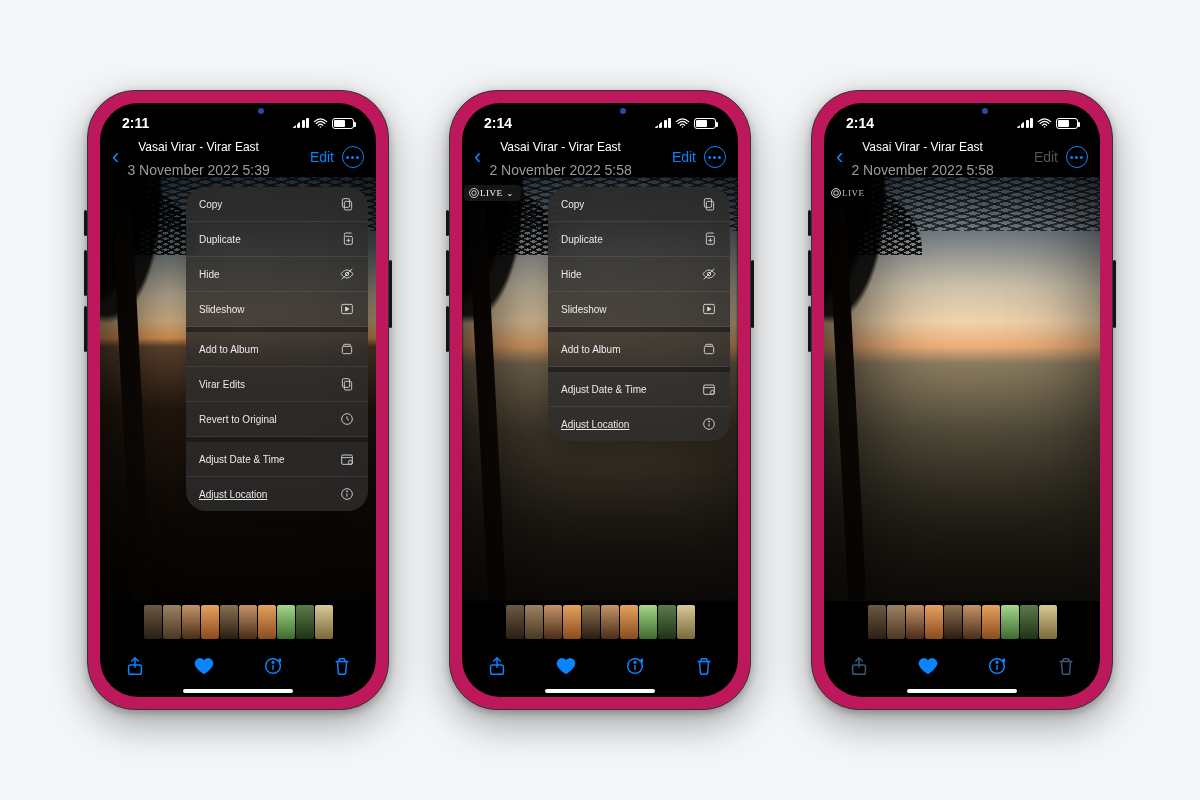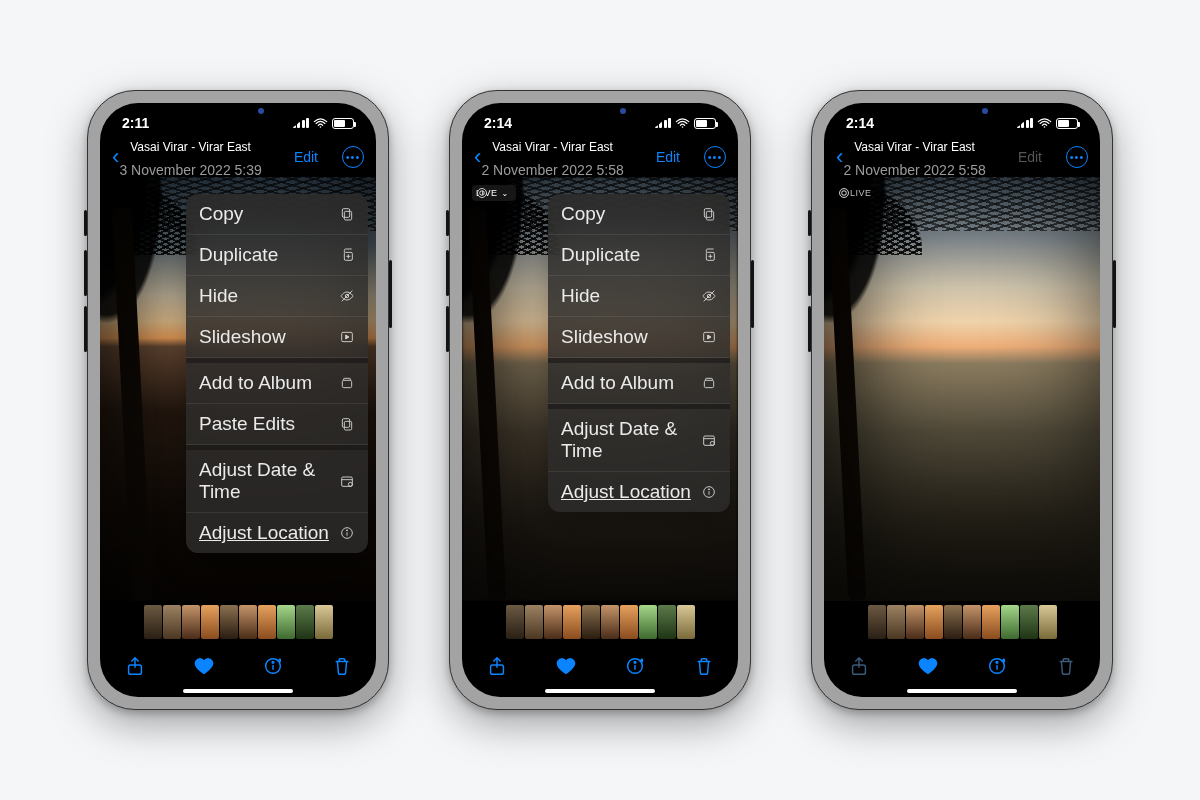--- a/index.html
+++ b/index.html
@@ -9,21 +9,21 @@
     font-family: -apple-system, "Helvetica Neue", Arial, sans-serif;
     display: flex; justify-content: center; align-items: center;
     gap: 60px;
     overflow: hidden;
   }
   .device {
     width: 302px; height: 620px; position: relative;
   }
   .phone-frame {
     width: 100%; height: 100%;
-    background: #a3a3a3;
+    background: #be185d;
     border-radius: 48px;
     padding: 12px;
     box-shadow: 0 14px 40px rgba(0,0,0,.35), 0 3px 8px rgba(0,0,0,.25);
     border: 1px solid #333;
     position: relative;
   }
   
   .side-btn { position: absolute; background:#1a1a1a; border-radius:2px; }
   .sb-left1 { left:-3px; top:120px; width:3px; height:26px; }
   .sb-left2 { left:-3px; top:160px; width:3px; height:46px; }
@@ -63,21 +63,21 @@
   .wifi-svg{width:15px;height:11px;}
 
   .nav {
     height: 40px; display:flex; align-items:center; justify-content:space-between;
     padding: 0 12px;
   }
   .nav .back { color:#0a84ff; font-size:22px; font-weight:300; }
   .nav .title-area { text-align:center; }
   .nav .title-area .t1 { font-size:12px; font-weight:500;margin-top:20px; }
   .nav .title-area .t2 { font-size:14px; color:#9b9b9b; margin-top:8px;}
-  .nav .actions { display:flex; align-items:center; gap:24px;margin-left:32px; }
+  .nav .actions { display:flex; align-items:center; gap:8px;margin-left:32px; }
   .nav .edit { color:#0a84ff; font-size:14px; }
   .nav .edit.disabled{ color:#555;}
   .nav .more { width:22px; height:22px; border:1.6px solid #0a84ff; border-radius:11px; color:#0a84ff; display:flex; align-items:center; justify-content:center; font-size:11px; letter-spacing:1px;}
   .nav-spc{display:flex;align-items:center;gap:6px;}
 
   .photo-area {
     position: absolute; top: 74px; bottom: 96px; left:0; right:0;
     overflow:hidden;
   }
   .photo-bg {
@@ -108,38 +108,38 @@
     -webkit-mask: radial-gradient(circle at 50% 100%, black 0 60%, transparent 62%);
     mask: radial-gradient(circle at 50% 100%, black 0 60%, transparent 62%);
   }
   .frondsTop{position:absolute;top:-6px;left:0;right:0;height:60px;
     background:
       repeating-linear-gradient(-16deg, rgba(0,0,0,.75) 0 2px, transparent 2px 6px),
       repeating-linear-gradient(16deg, rgba(0,0,0,.7) 0 2px, transparent 2px 6px);
      opacity:.8;}
 
   .live-badge{
-    position:absolute; top:8px; left:10px; z-index:5;
+    position:absolute; top:8px; left:2px; z-index:5;
     background:rgba(30,30,30,.75); border-radius:4px;
-    font-size:9px; padding:3px 7px 3px 4px; letter-spacing:.5px;
-    display:flex; align-items:center; gap:4px;
+    font-size:9px; padding:3px 7px 3px 16px; letter-spacing:.5px;
+    display:flex; align-items:center; gap:4px;font-family:Liberation Serif, serif;
   }
   .live-badge::before{
     content:""; position:absolute; left:5px; top:50%; transform:translateY(-50%);
     width:8px; height:8px; border:1px solid #ccc; border-radius:50%;
     box-shadow: inset 0 0 0 1.3px #000, inset 0 0 0 2.2px #ccc;
   }
   .live-badge .chev{font-size:8px;}
 
   .context-menu{
-    position:absolute; top:17px; right:8px; width:182px;
+    position:absolute; top:10px; right:8px; width:182px;
     background: rgba(45,43,42,.85);
     backdrop-filter: blur(12px);
-    border-radius:12px; overflow:hidden;
-    font-size:19px; z-index:10;
+    border-radius:20px; overflow:hidden;
+    font-size:10px; z-index:10;
     box-shadow: 0 10px 30px rgba(0,0,0,.4);
   }
   .context-menu .mi{
     display:flex; justify-content:space-between; align-items:center;
     padding:9px 13px; border-bottom:.5px solid rgba(255,255,255,.08);
     color:#eaeaea;
   }
   .context-menu .mi:last-child{border-bottom:none;text-decoration:underline;}
   .context-menu .sep{ border-bottom:5px solid rgba(20,20,20,.55); padding:0; height:0;}
   .mi .ic{ width:16px; height:16px; display:flex; align-items:center; justify-content:center; opacity:.9;}
@@ -266,25 +266,34 @@
         <div class="mi">
               <span>Add to Album</span>
               <span class="ic">
                 <svg viewBox="0 0 24 24">
                   <rect x="5" y="8" width="14" height="11" rx="2"></rect>
                   <path d="M7 8V6a1 1 0 0 1 1-1h8a1 1 0 0 1 1 1v2"></path>
                 </svg>
               </span>
             </div>
         <div class="mi">
-              <span>Paste Edits</span>
+              <span>Virar Edits</span>
               <span class="ic">
                 <svg viewBox="0 0 24 24">
                   <rect x="8" y="8" width="11" height="13" rx="2"></rect>
                   <rect x="5" y="4" width="11" height="13" rx="2"></rect>
+                </svg>
+              </span>
+            </div>
+        <div class="mi">
+              <span>Revert to Original</span>
+              <span class="ic">
+                <svg viewBox="0 0 24 24">
+                  <circle cx="12" cy="12" r="8"></circle>
+                  <path d="M12 8v4l3 2"></path>
                 </svg>
               </span>
             </div>
         <div class="sep"></div>
         <div class="mi">
               <span>Adjust Date &amp; Time</span>
               <span class="ic">
                 <svg viewBox="0 0 24 24">
                   <rect x="4" y="6" width="16" height="14" rx="2"></rect>
                   <line x1="4" y1="10" x2="20" y2="10"></line>

